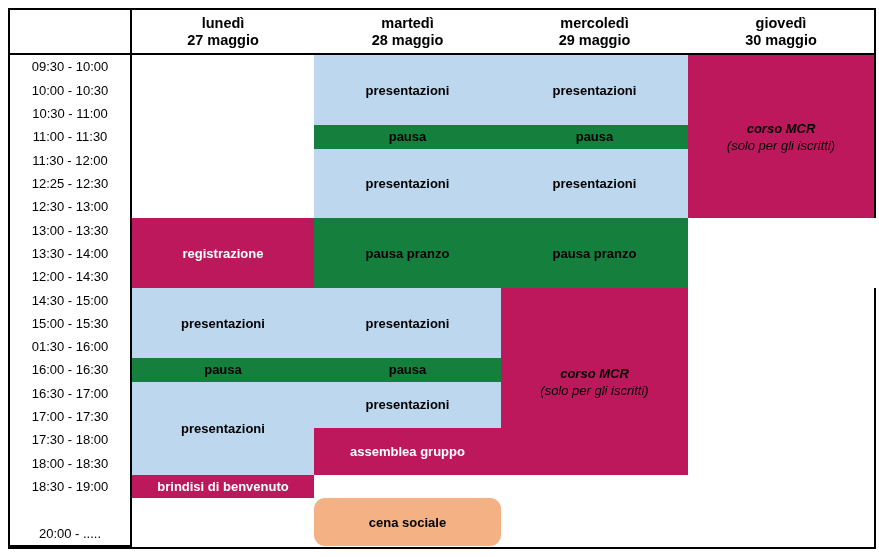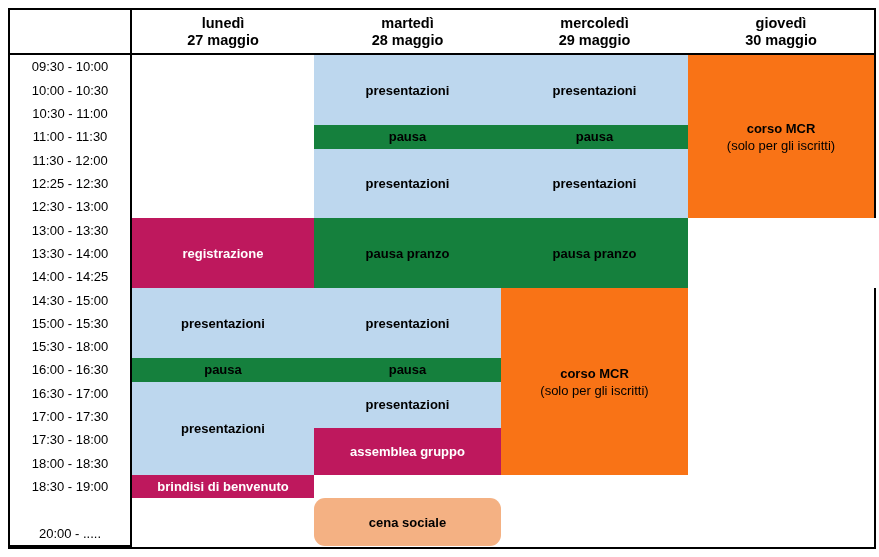--- a/index.html
+++ b/index.html
@@ -52,21 +52,21 @@
   }
   td.timecell.last{text-align:center;}
 
   
   td.ev{font-weight:bold;font-size:13.5px;color:#000;line-height:17px;}
   td.ev .sub{display:block;font-weight:normal;font-size:13px;}
 
   td.blue-light{background:#BDD7EE;}
   td.yellow{background:#15803d;}
   td.blue-dark{background:#be185d;color:#ffffff;}
-  td.green{background:#f97316;}
+  td.green{background:#be185d;font-style:italic;}
   td.salmon{background:#F4B183;border-radius:11px;}
   td.white{background:#ffffff;}
 </style>
 </head>
 <body>
 
 <div id="sheet">
 
   <table class="cal">
     <colgroup>
@@ -143,40 +143,40 @@
         <td class="ev yellow" rowspan="3">pausa pranzo</td>
         <td class="ev yellow" rowspan="3">pausa pranzo</td>
         <td class="white" rowspan="3"></td>
       </tr>
 
       <tr class="slot">
         <td class="timecell frame-left">13:30 - 14:00</td>
       </tr>
 
       <tr class="slot">
-        <td class="timecell frame-left">14:00 - 14:25</td>
+        <td class="timecell frame-left">12:00 - 14:30</td>
       </tr>
 
       <tr class="slot">
         <td class="timecell frame-left">14:30 - 15:00</td>
         <td class="ev blue-light" rowspan="3">presentazioni</td>
         <td class="ev blue-light" rowspan="3">presentazioni</td>
         <td class="ev green" rowspan="8">
           <span>corso MCR</span>
           <span class="sub">(solo per gli iscritti)</span>
         </td>
         <td class="white frame-right" rowspan="11"></td>
       </tr>
 
       <tr class="slot">
         <td class="timecell frame-left">15:00 - 15:30</td>
       </tr>
 
       <tr class="slot">
-        <td class="timecell frame-left">15:30 - 18:00</td>
+        <td class="timecell frame-left">01:30 - 16:00</td>
       </tr>
 
       <tr class="slot">
         <td class="timecell frame-left">16:00 - 16:30</td>
         <td class="ev yellow">pausa</td>
         <td class="ev yellow">pausa</td>
       </tr>
 
       <tr class="slot">
         <td class="timecell frame-left">16:30 - 17:00</td>

